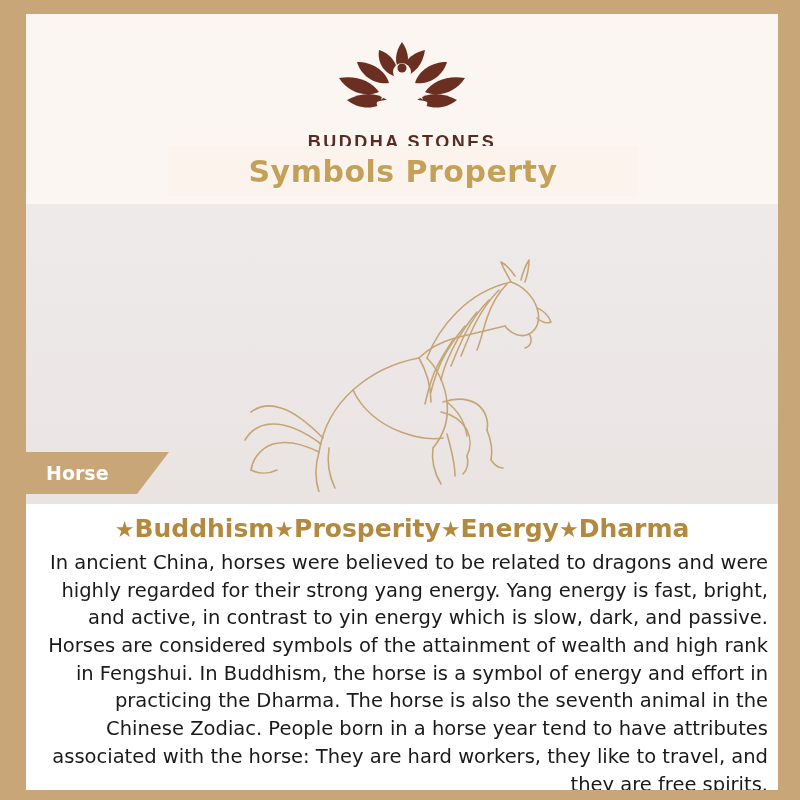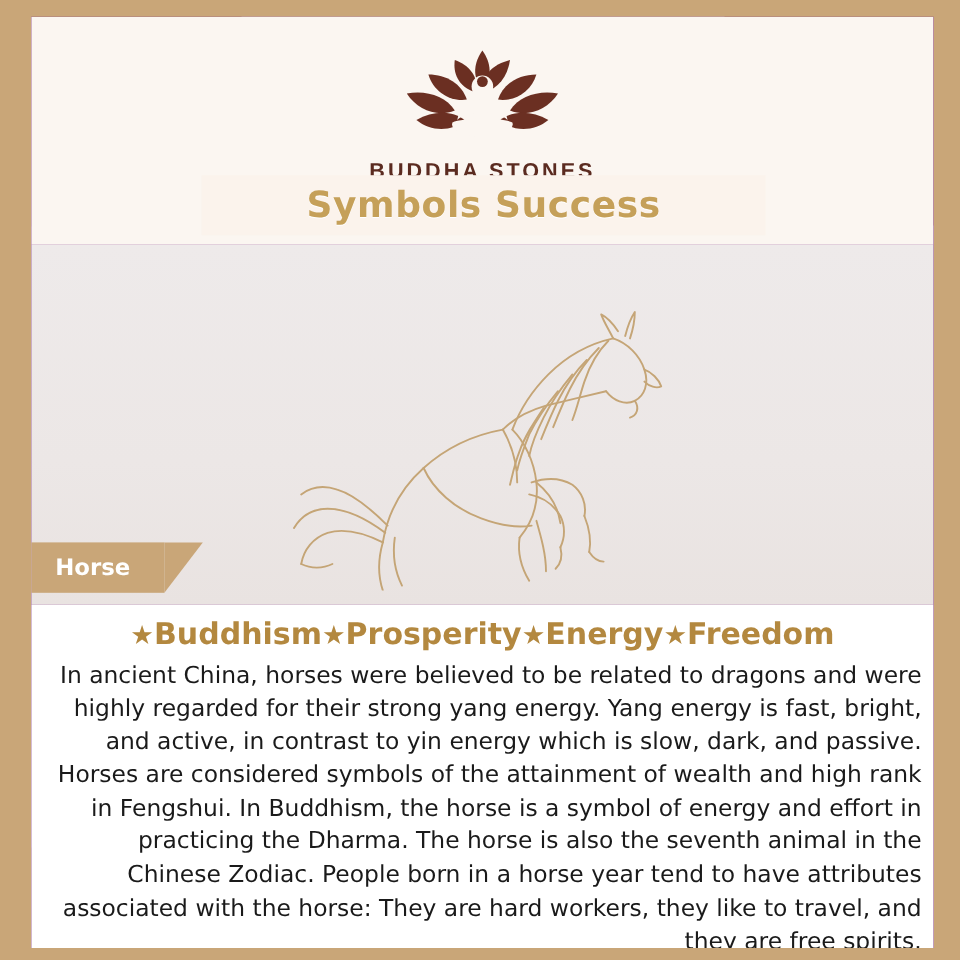--- a/index.html
+++ b/index.html
@@ -68,21 +68,21 @@
     border-top: 120px solid transparent;
   }
 
   
   .card {
     position: absolute;
     left: 26px;
     top: 14px;
     width: 752px;
     height: 776px;
-    background: #701a75;
+    background: #5eead4;
     overflow: hidden;
   }
 
   .header-area {
     position: absolute;
     left: 0; top: 0;
     width: 752px;
     height: 190px;
     background: #fbf6f1;
   }
@@ -247,21 +247,21 @@
             <path d="M70 74 C78 70 112 70 120 74 C122 80 112 86 95 86 C78 86 68 80 70 74 Z"></path>
           </g>
           <g fill="#6b2f22">
             <circle cx="95" cy="40" r="4.5"></circle>
           </g>
         </svg>
         <div class="logo-text">BUDDHA STONES</div>
       </div>
 
       <div class="title-bar">
-        <span class="title-text">Symbols Success</span>
+        <span class="title-text">Symbols Property</span>
       </div>
     </div>
 
     <div class="image-area">
       <svg class="horse-svg" width="380" height="280" viewBox="0 0 380 280">
         <g fill="none" stroke="#c3a271" stroke-width="1.6" stroke-linecap="round" stroke-linejoin="round">
 
           <path d="M300 70 C312 74 322 84 326 96 C330 108 326 118 318 122 C310 126 300 122 294 114"></path>
           <path d="M300 70 C296 62 292 56 290 50 C294 52 300 58 304 64"></path>
           <path d="M310 68 C312 60 314 54 318 48 C318 56 316 64 314 70"></path>
@@ -307,19 +307,19 @@
 
     <div class="label-ribbon">
       <div class="ribbon-body">
         <span class="ribbon-text">Horse</span>
       </div>
       <div class="ribbon-tail"></div>
     </div>
 
     <div class="text-area">
       <div class="keywords">
-        <span class="star">★</span><span>Buddhism</span><span class="star">★</span><span>Prosperity</span><span class="star">★</span><span>Energy</span><span class="star">★</span><span>Freedom</span>
+        <span class="star">★</span><span>Buddhism</span><span class="star">★</span><span>Prosperity</span><span class="star">★</span><span>Energy</span><span class="star">★</span><span>Dharma</span>
       </div>
       <p class="body-text">In ancient China, horses were believed to be related to dragons and were highly regarded for their strong yang energy. Yang energy is fast, bright, and active, in contrast to yin energy which is slow, dark, and passive. Horses are considered symbols of the attainment of wealth and high rank in Fengshui. In Buddhism, the horse is a symbol of energy and effort in practicing the Dharma. The horse is also the seventh animal in the Chinese Zodiac. People born in a horse year tend to have attributes associated with the horse: They are hard workers, they like to travel, and they are free spirits.</p>
     </div>
 
   </div>
 </div>
 
 </body></html>

